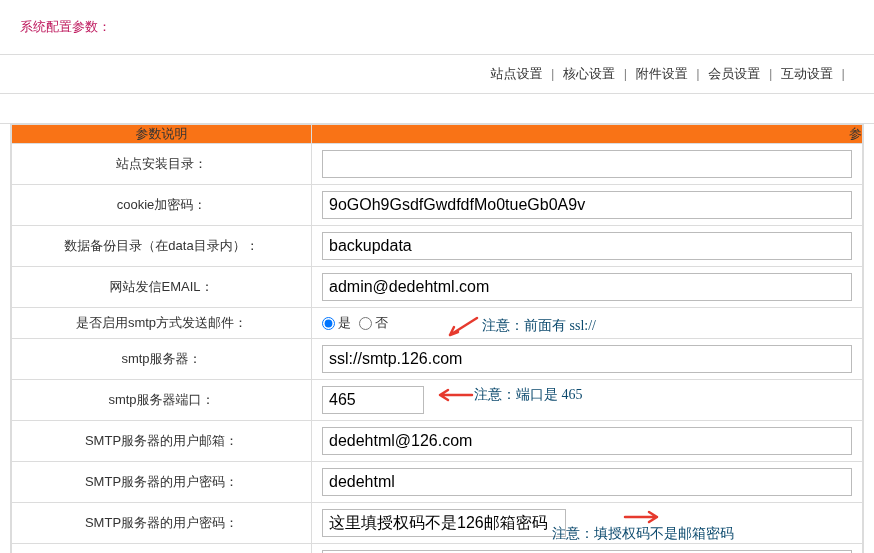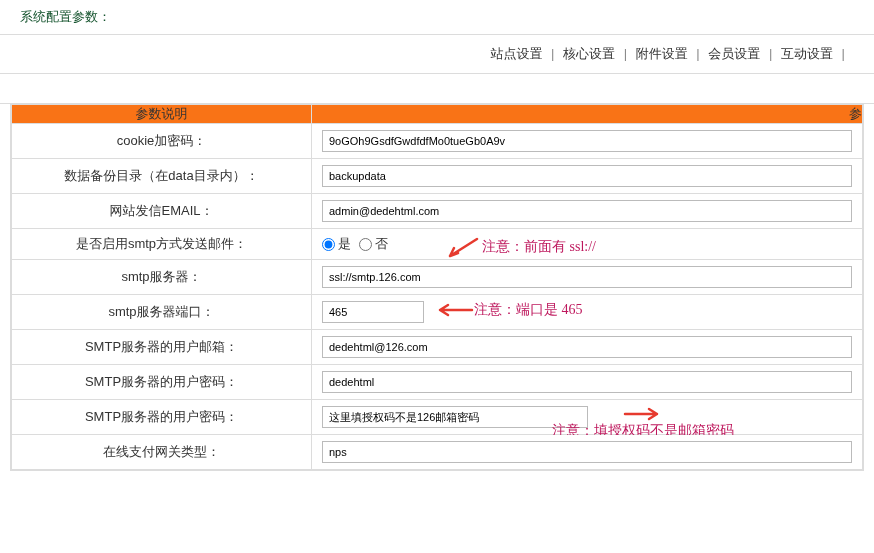--- a/index.html
+++ b/index.html
@@ -3,23 +3,23 @@
   <meta charset="utf-8">
   <style>
     * { box-sizing: border-box; margin: 0; padding: 0; }
     body {
       font-family: Arial, "Microsoft YaHei", sans-serif;
       font-size: 13px;
       background: #fff;
       color: #333;
     }
     .page-title {
-      color: #14532d;
-      font-size: 13px;
-      padding: 8px 20px;
+      color: #be185d;
+      font-size: 13px;
+      padding: 18px 20px;
       border-bottom: 1px solid #dcdcdc;
     }
     .nav-tabs {
       text-align: right;
       padding: 10px 24px 10px 10px;
       border-bottom: 1px solid #dcdcdc;
       font-size: 13px;
       color: #333;
     }
     .nav-tabs span {
@@ -62,38 +62,38 @@
       background: #fff;
       width: 300px;
     }
     td.value-cell {
       background: #fff;
     }
     input[type="text"] {
       width: 100%;
       padding: 4px 6px;
       border: 1px solid #bbb;
-      font-size: 11px;
+      font-size: 16px;
       font-family: inherit;
       background: #fff;
     }
     .radio-group {
       display: flex;
       align-items: center;
       gap: 8px;
     }
     .radio-group label {
       display: flex;
       align-items: center;
       gap: 3px;
       cursor: pointer;
     }
     .annotation {
       position: absolute;
-      color: #be185d;
+      color: #0c4a6e;
       font-size: 14px;
       font-family: "SimSun", serif;
       white-space: nowrap;
       display: flex;
       align-items: center;
       pointer-events: none;
     }
     .arrow-svg {
       flex-shrink: 0;
     }
@@ -127,20 +127,24 @@
     <col style="width:300px">
     <col>
   </colgroup>
   <thead>
     <tr>
       <th>参数说明</th>
       <th style="text-align:right;padding-right:0">参</th>
     </tr>
   </thead>
   <tbody>
+    <tr>
+      <td class="label-cell">站点安装目录：</td>
+      <td class="value-cell"><input type="text" value="" style=""></td>
+    </tr>
     <tr>
       <td class="label-cell">cookie加密码：</td>
       <td class="value-cell"><input type="text" value="9oGOh9GsdfGwdfdfMo0tueGb0A9v" style=""></td>
     </tr>
     <tr>
       <td class="label-cell">数据备份目录（在data目录内）：</td>
       <td class="value-cell"><input type="text" value="backupdata" style=""></td>
     </tr>
     <tr>
       <td class="label-cell">网站发信EMAIL：</td>
@@ -189,21 +193,21 @@
       <td class="label-cell">SMTP服务器的用户邮箱：</td>
       <td class="value-cell"><input type="text" value="dedehtml@126.com" style=""></td>
     </tr>
     <tr>
       <td class="label-cell">SMTP服务器的用户密码：</td>
       <td class="value-cell"><input type="text" value="dedehtml" style=""></td>
     </tr>
     <tr>
       <td class="label-cell">SMTP服务器的用户密码：</td>
       <td class="value-cell">
-        <input type="text" style="width: 266px;" value="这里填授权码不是126邮箱密码">
+        <input type="text" style="width: 244px;" value="这里填授权码不是126邮箱密码">
         <div class="annotation ann3">
           <svg class="arrow-svg" width="40" height="16" viewBox="0 0 40 16">
             <path d="M2 8 L34 8 M34 8 L26 3 M34 8 L26 13" stroke="#e63a2e" stroke-width="2.5" fill="none" stroke-linecap="round"></path>
           </svg>
           <span>注意：填授权码不是邮箱密码</span>
         </div>
       </td>
     </tr>
     <tr>
       <td class="label-cell">在线支付网关类型：</td>

